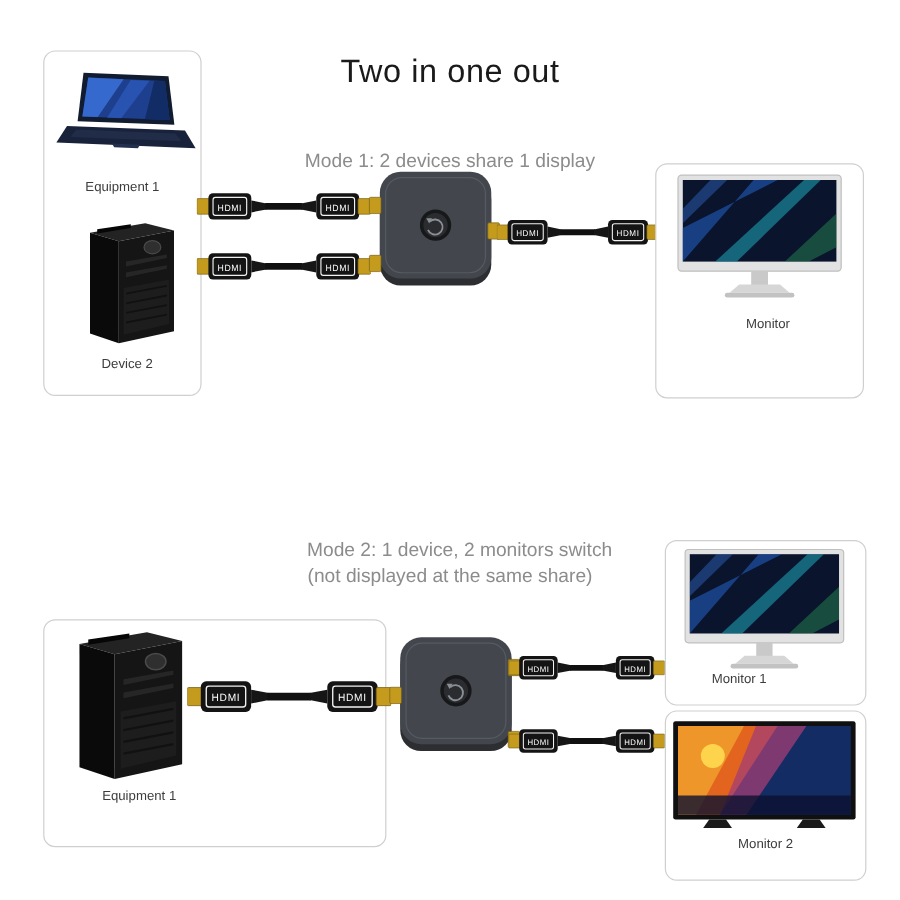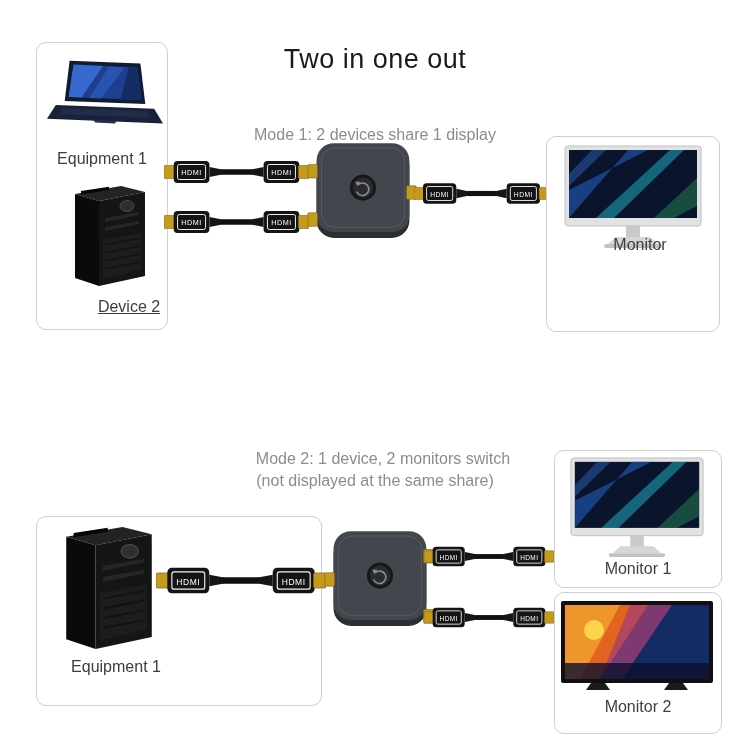--- a/index.html
+++ b/index.html
@@ -26,56 +26,56 @@
     font-size: 16px;
     color: #8c8c8c;
   }
   .group-box {
     border: 1px solid #cfcfcf;
     border-radius: 10px;
     background: #ffffff;
   }
   .dev-label {
     text-align: center;
-    font-size: 16px;
+    font-size: 11px;
     color: #3d3d3d;
   }
   svg { display: block; }
   svg text { font-family: "Liberation Sans", sans-serif; }
 
   
   .t-title     { left: 0;   top: 44px;  }
   .t-sub       { left: 0;   top: 82px; margin-top: 44px;  }
   .t-box-left  { left: 36px;  top: 42px;  width: 132px; height: 288px; }
   .t-laptop    { left: 46px;  top: 58px;  width: 118px; height: 84px;  }
   .t-eq1       { left: 36px;  top: 150px; width: 132px; }
   .t-tower     { left: 68px;  top: 182px; width: 84px;  height: 108px; }
-  .t-dev2      { left: 53px;  top: 298px; width: 152px; text-decoration: underline; }
+  .t-dev2      { left: 30px;  top: 298px; width: 152px; }
   .t-cable1    { left: 164px; top: 150px; width: 145px; height: 44px;  }
   .t-cable2    { left: 164px; top: 200px; width: 145px; height: 44px;  }
   .t-switch    { left: 303px; top: 140px; width: 118px; height: 103px; }
   .t-cable3    { left: 414px; top: 173px; width: 135px; height: 41px;  }
   .t-box-right { left: 546px; top: 136px; width: 174px; height: 196px; }
   .t-monitor   { left: 562px; top: 144px; width: 142px; height: 106px; }
-  .t-mon-label { left: 546px; top: 236px; width: 188px; }
+  .t-mon-label { left: 546px; top: 264px; width: 188px; }
 
   
   .b-title     { left: 0;   top: 410px; }
   .b-sub1      { left: 0;   top: 450px; padding-left: 16px; }
   .b-sub2      { left: 0;   top: 472px; }
   .b-box-left  { left: 36px;  top: 516px; width: 286px; height: 190px; }
   .b-tower     { left: 58px;  top: 522px; width: 102px; height: 132px; }
   .b-eq1       { left: 46px;  top: 658px; width: 140px; }
   .b-cable1    { left: 156px; top: 555px; width: 170px; height: 51px;  }
   .b-switch    { left: 320px; top: 528px; width: 118px; height: 103px; }
   .b-cable-tr  { left: 424px; top: 537px; width: 130px; height: 39px;  }
   .b-cable-br  { left: 424px; top: 598px; width: 130px; height: 39px;  }
   .b-box-m1    { left: 554px; top: 450px; width: 168px; height: 138px; }
   .b-monitor1  { left: 568px; top: 456px; width: 138px; height: 103px; }
-  .b-m1-label  { left: 554px; top: 560px; width: 168px; }
+  .b-m1-label  { left: 532px; top: 560px; width: 168px; }
   .b-box-m2    { left: 554px; top: 592px; width: 168px; height: 142px; }
   .b-tv        { left: 560px; top: 600px; width: 154px; height: 92px;  }
   .b-m2-label  { left: 554px; top: 698px; width: 168px; }
 </style>
 </head>
 <body>
 
 <div class="stage">
 
   <div class="abs title t-title">Two in one out</div>

